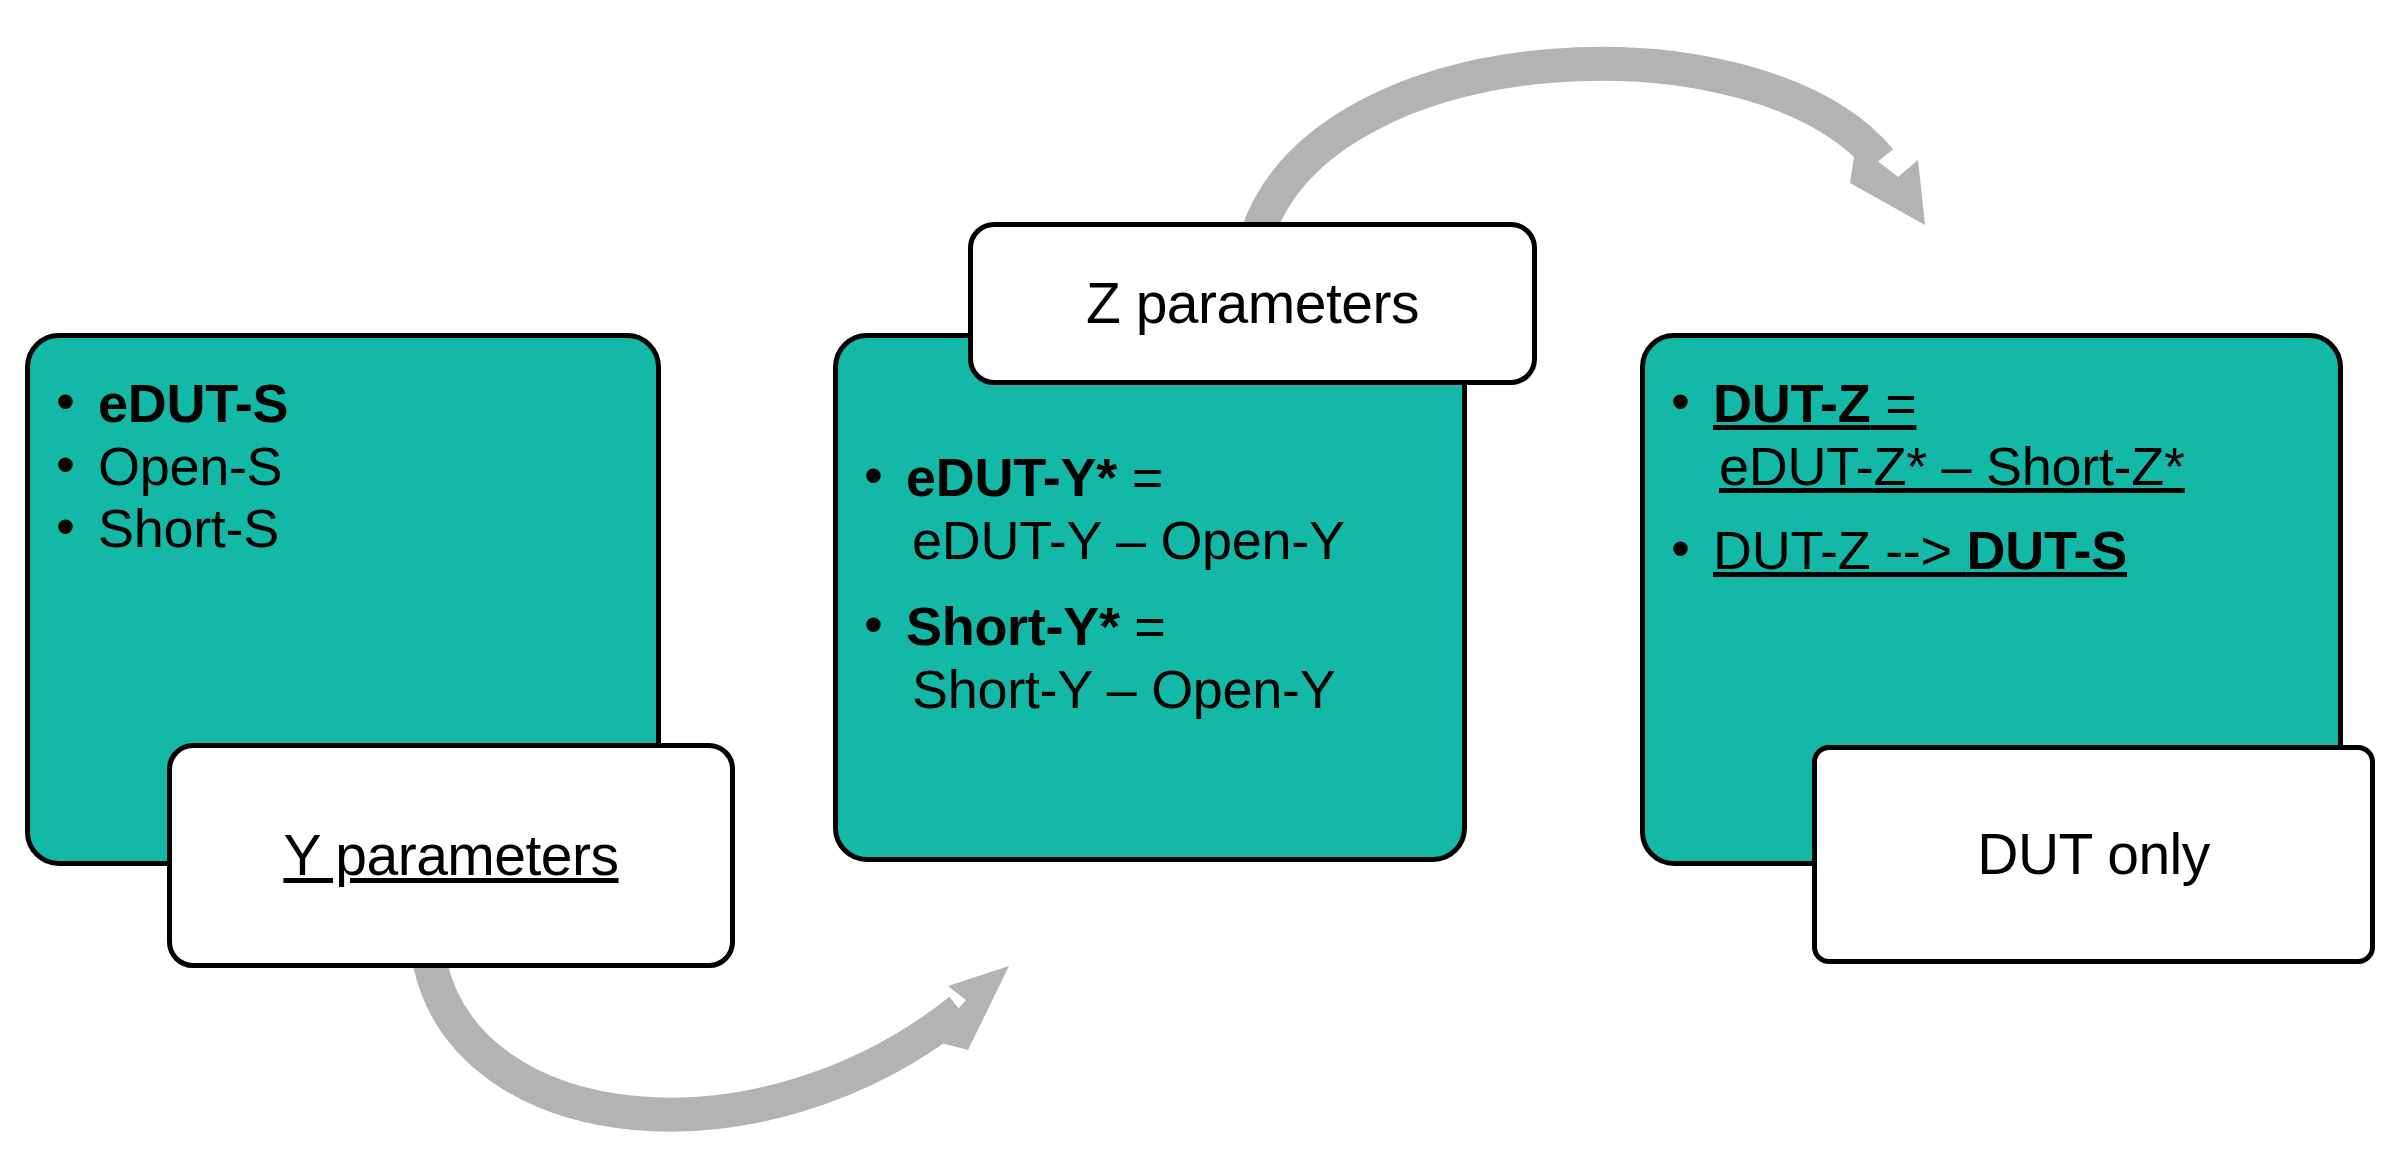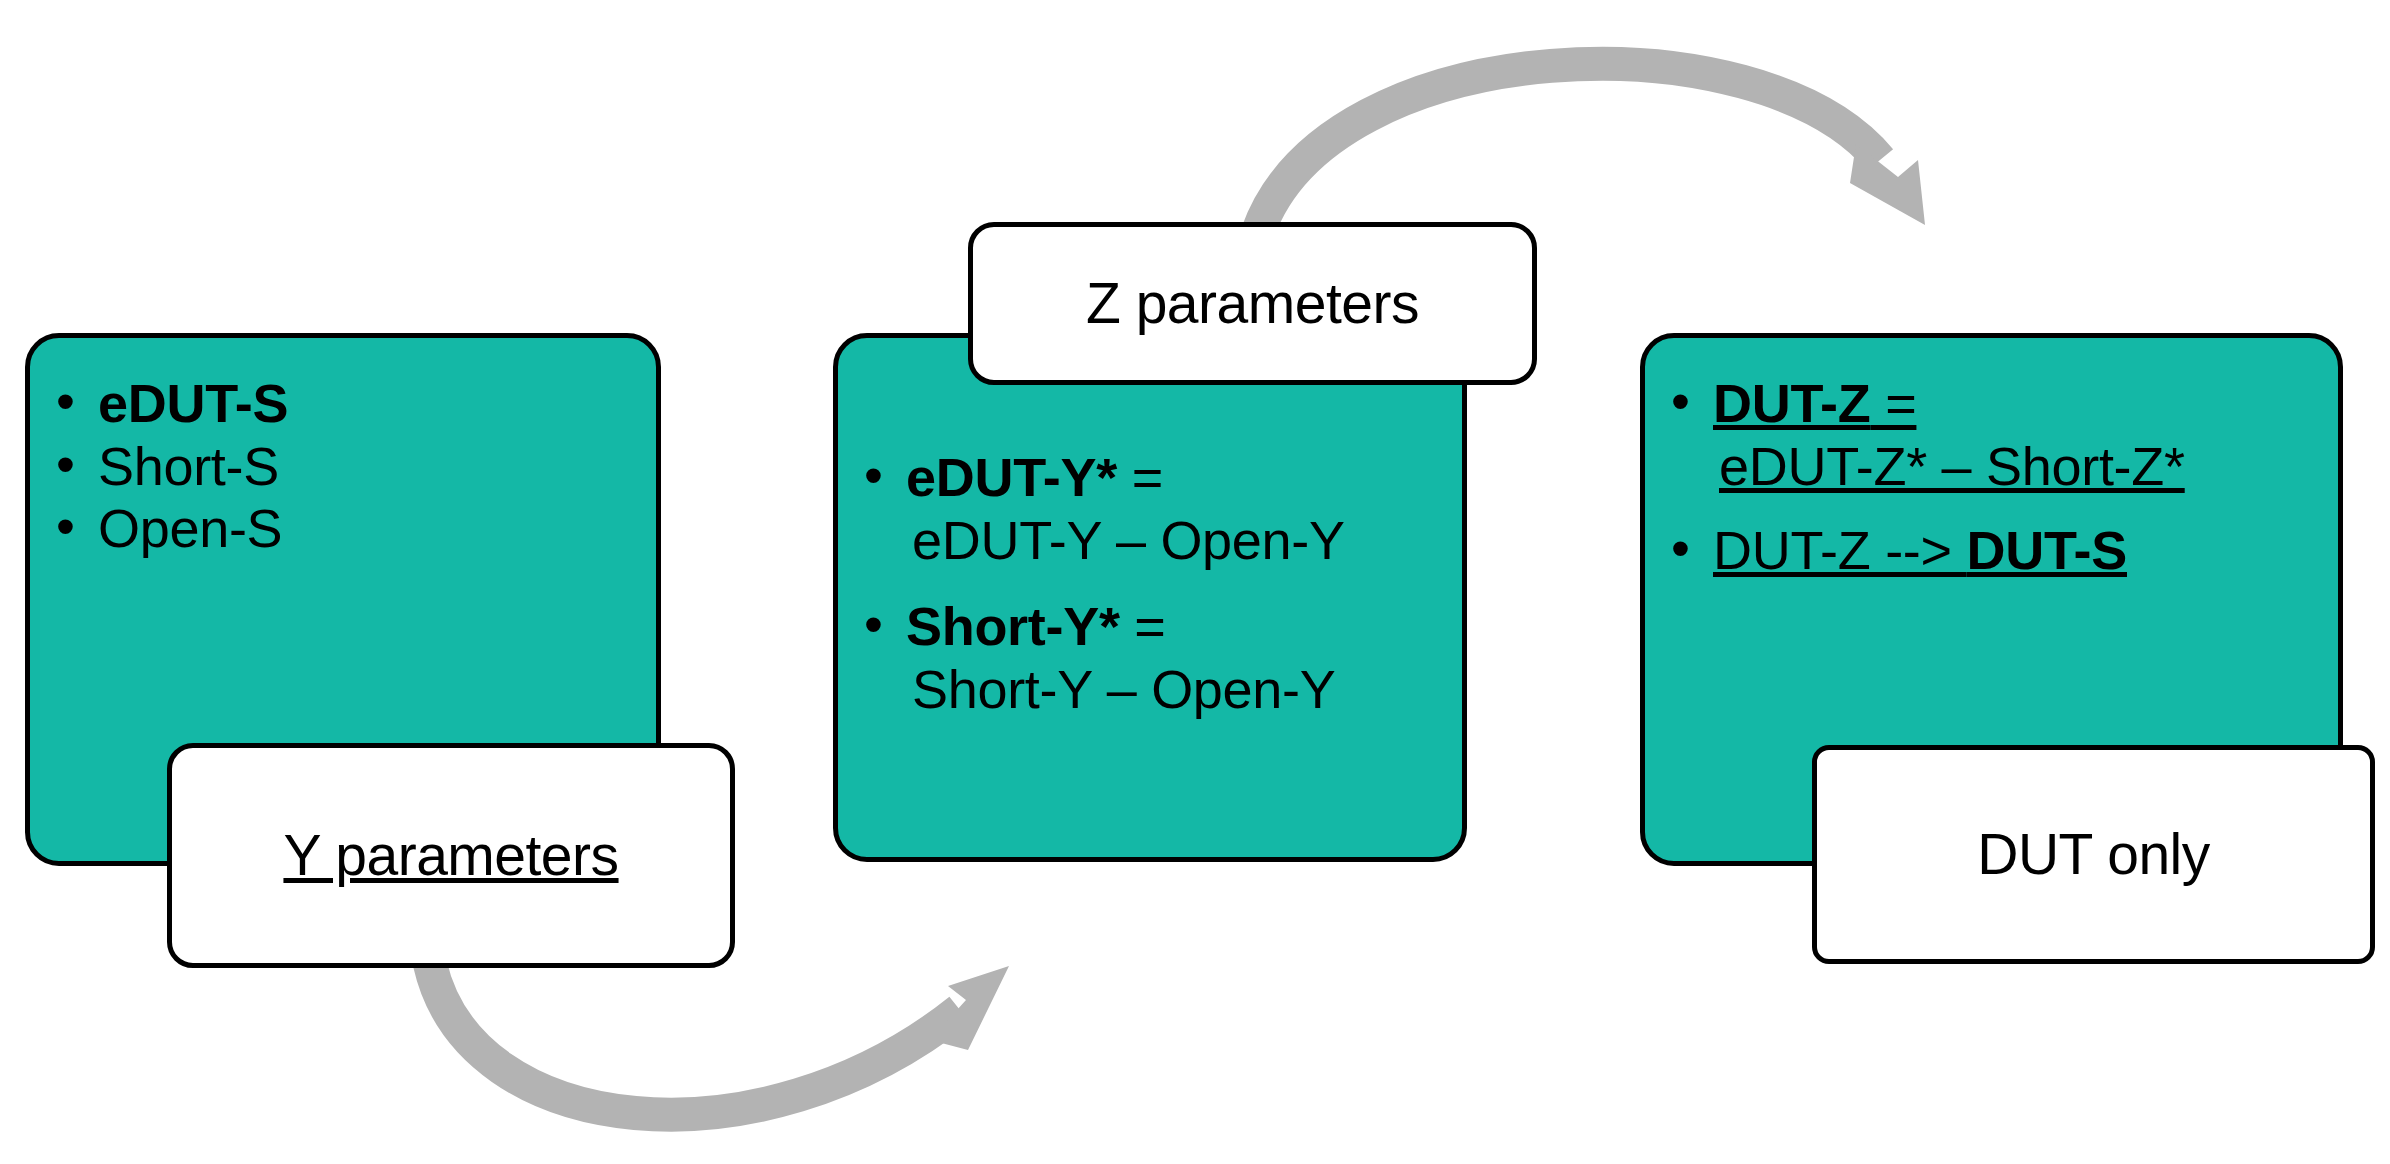--- a/index.html
+++ b/index.html
@@ -101,24 +101,24 @@
       <path d="M 1925 225 L 1918 160 L 1898 177 L 1856 144 L 1850 183 Z" fill="#b3b3b3"></path>
     </g>
   </svg>
 
   <div class="gray-box" style="left:25px; top:333px; width:636px; height:533px;">
     <ul class="bullet-list" style="left:22px; top:34px; width:580px;">
       <li class="bullet-item">
         <span class="b">eDUT-S</span><span class="n"></span>
       </li>
       <li class="bullet-item">
-        <span class="b"></span><span class="n">Short-S</span>
+        <span class="b"></span><span class="n">Open-S</span>
       </li>
       <li class="bullet-item">
-        <span class="b"></span><span class="n">Open-S</span>
+        <span class="b"></span><span class="n">Short-S</span>
       </li>
     </ul>
   </div>
 
   <div class="white-box" style="left:167px; top:743px; width:568px; height:225px;text-decoration:underline;">
     <span class="white-box-label">Y parameters</span>
   </div>
 
   <div class="gray-box" style="left:833px; top:333px; width:634px; height:529px;">
     <ul class="bullet-list" style="left:22px; top:108px; width:600px;">

